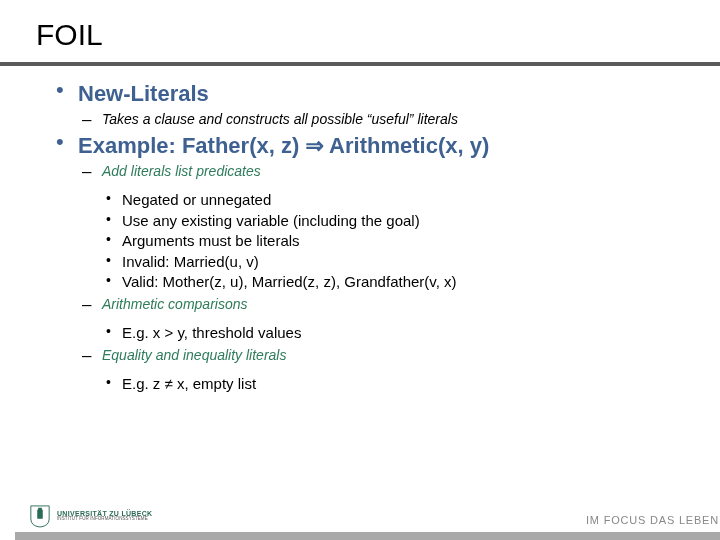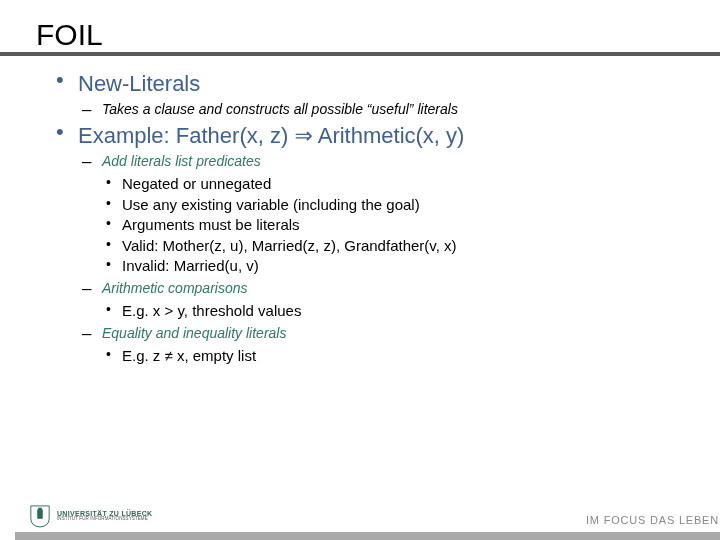--- a/index.html
+++ b/index.html
@@ -15,20 +15,21 @@
   .slide {
     width: 100%;
     height: 100%;
     padding: 18px 0 0 0;
     position: relative;
   }
   .title {
     font-size: 30px;
     font-weight: 400;
     padding-left: 36px;
+    padding-bottom: 10px;
   }
   .title-underline {
     width: 100%;
     height: 4px;
     background: #595959;
     margin-bottom: 14px;
   }
   .content {
     padding: 0 40px 0 54px;
   }
@@ -44,20 +45,21 @@
     left: 2px;
     top: -1px;
     color: #3e6191;
     font-size: 22px;
     line-height: 1;
   }
   .lvl1-text {
     color: #3e6191;
     font-size: 22px;
     line-height: 1.25;
+    font-weight: bold;
   }
   .lvl2 {
     margin-top: 2px;
   }
   .lvl2 > li {
     position: relative;
     padding-left: 24px;
     margin-bottom: 3px;
   }
   .lvl2 > li::before {
@@ -71,21 +73,21 @@
   .lvl2-text {
     color: #000;
     font-size: 14px;
     line-height: 1.25;
     font-style: italic;
   }
   .lvl2-text.green {
     color: #2e7c5a;
   }
   .lvl3 {
-    margin-top: 4px;
+    margin-top: 10px;
   }
   .lvl3 > li {
     position: relative;
     padding-left: 20px;
     margin-bottom: 1px;
   }
   .lvl3 > li::before {
     content: "•";
     position: absolute;
     left: 4px;
@@ -172,22 +174,22 @@
       <li>
         <span class="lvl1-text">Example: Father(x, z) ⇒ Arithmetic(x, y)</span>
         <ul class="lvl2">
 
           <li>
             <span class="lvl2-text green">Add literals list predicates</span>
             <ul class="lvl3">
               <li><span class="lvl3-text">Negated or unnegated</span></li>
               <li><span class="lvl3-text">Use any existing variable (including the goal)</span></li>
               <li><span class="lvl3-text">Arguments must be literals</span></li>
+              <li><span class="lvl3-text">Invalid: Married(u, v)</span></li>
               <li><span class="lvl3-text">Valid: Mother(z, u), Married(z, z), Grandfather(v, x)</span></li>
-              <li><span class="lvl3-text">Invalid: Married(u, v)</span></li>
             </ul>
           </li>
 
           <li>
             <span class="lvl2-text green">Arithmetic comparisons</span>
             <ul class="lvl3">
               <li><span class="lvl3-text">E.g. x &gt; y, threshold values</span></li>
             </ul>
           </li>
 

